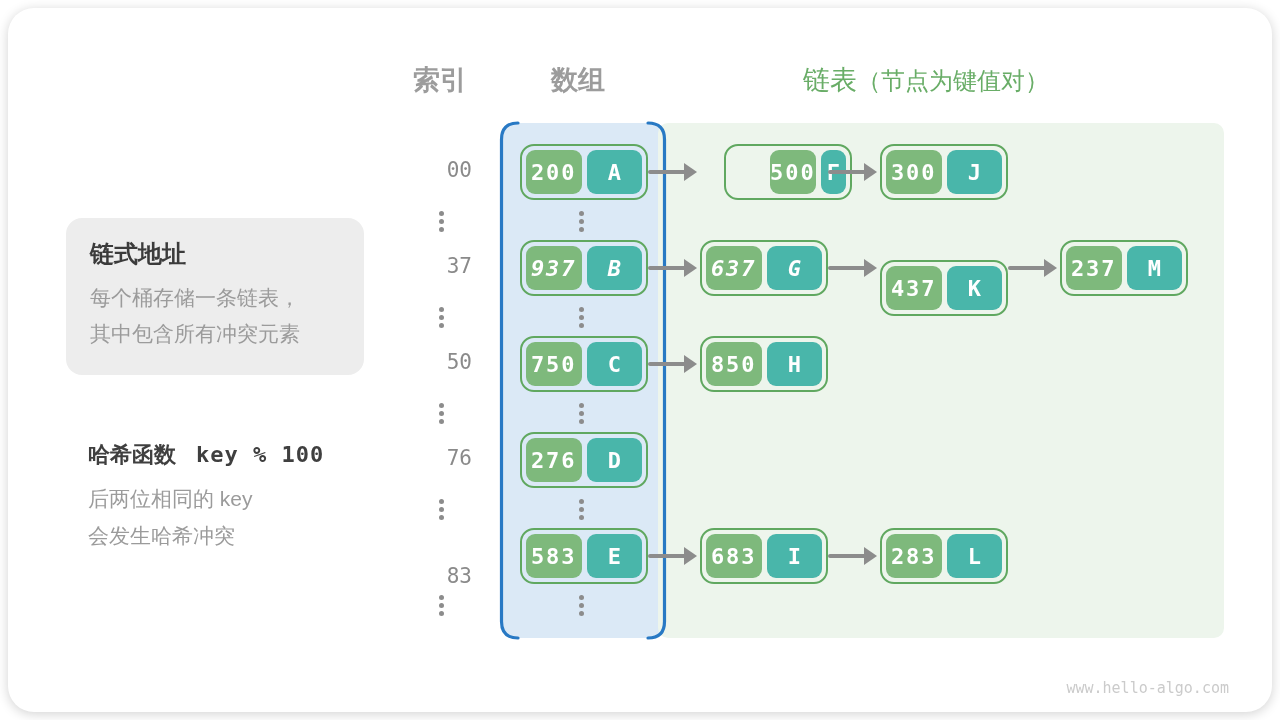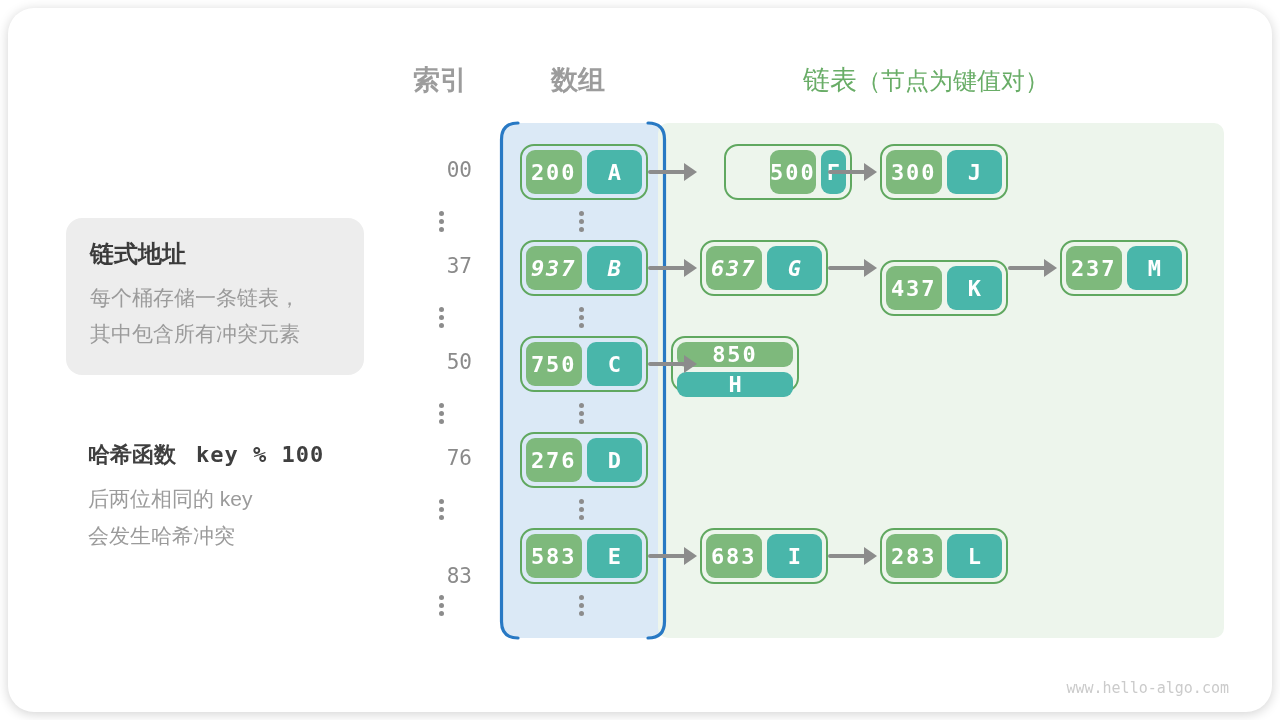--- a/index.html
+++ b/index.html
@@ -176,21 +176,21 @@
       </div>
       <div class="vdots" style="left: 571px; top: 395px;">
         <i></i>
         <i></i>
         <i></i>
       </div>
       <div class="node" style="left: 512px; top: 328px;">
         <span class="pill key">750</span>
         <span class="pill val">C</span>
       </div>
-      <div class="node" style="left: 663px; top: 328px; flex-direction: column;">
+      <div class="node" style="left: 692px; top: 328px;">
         <span class="pill key">850</span>
         <span class="pill val">H</span>
       </div>
       <div class="arrow-line" style="left: 640px; top: 354px; width: 39px;"></div>
       <div class="arrow-head" style="left: 676px; top: 347px;"></div>
       <div class="index-label" style="left: 404px; top: 438px;">76</div>
       <div class="vdots" style="left: 431px; top: 491px;">
         <i></i>
         <i></i>
         <i></i>

